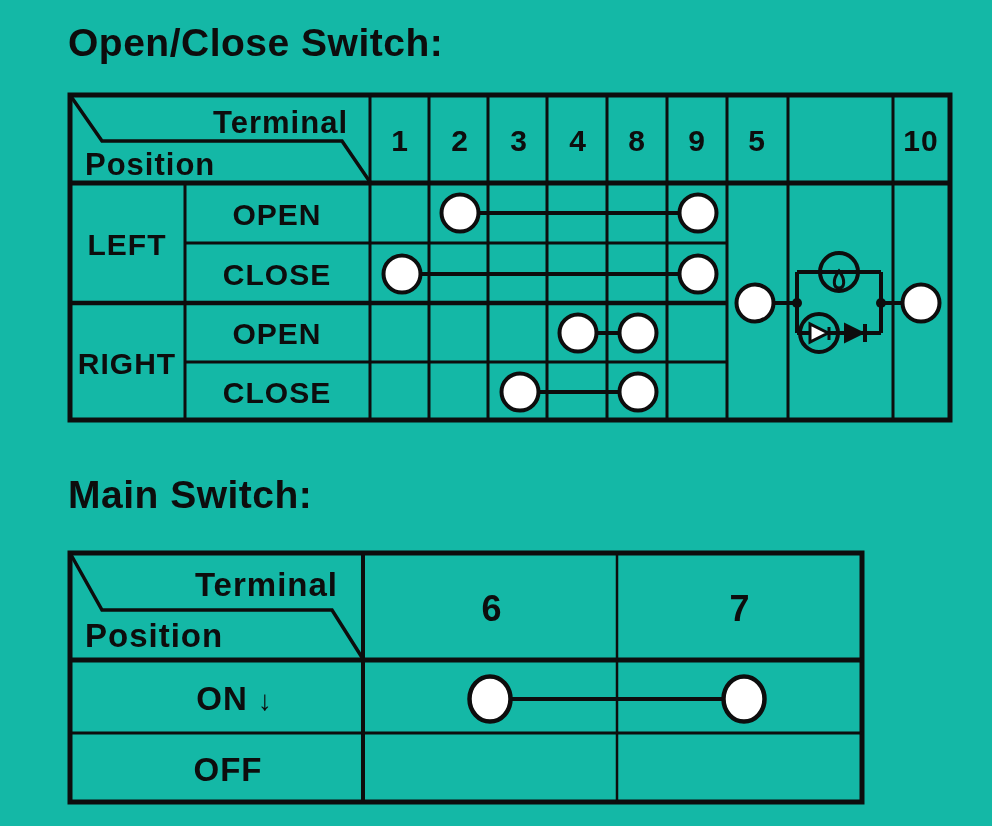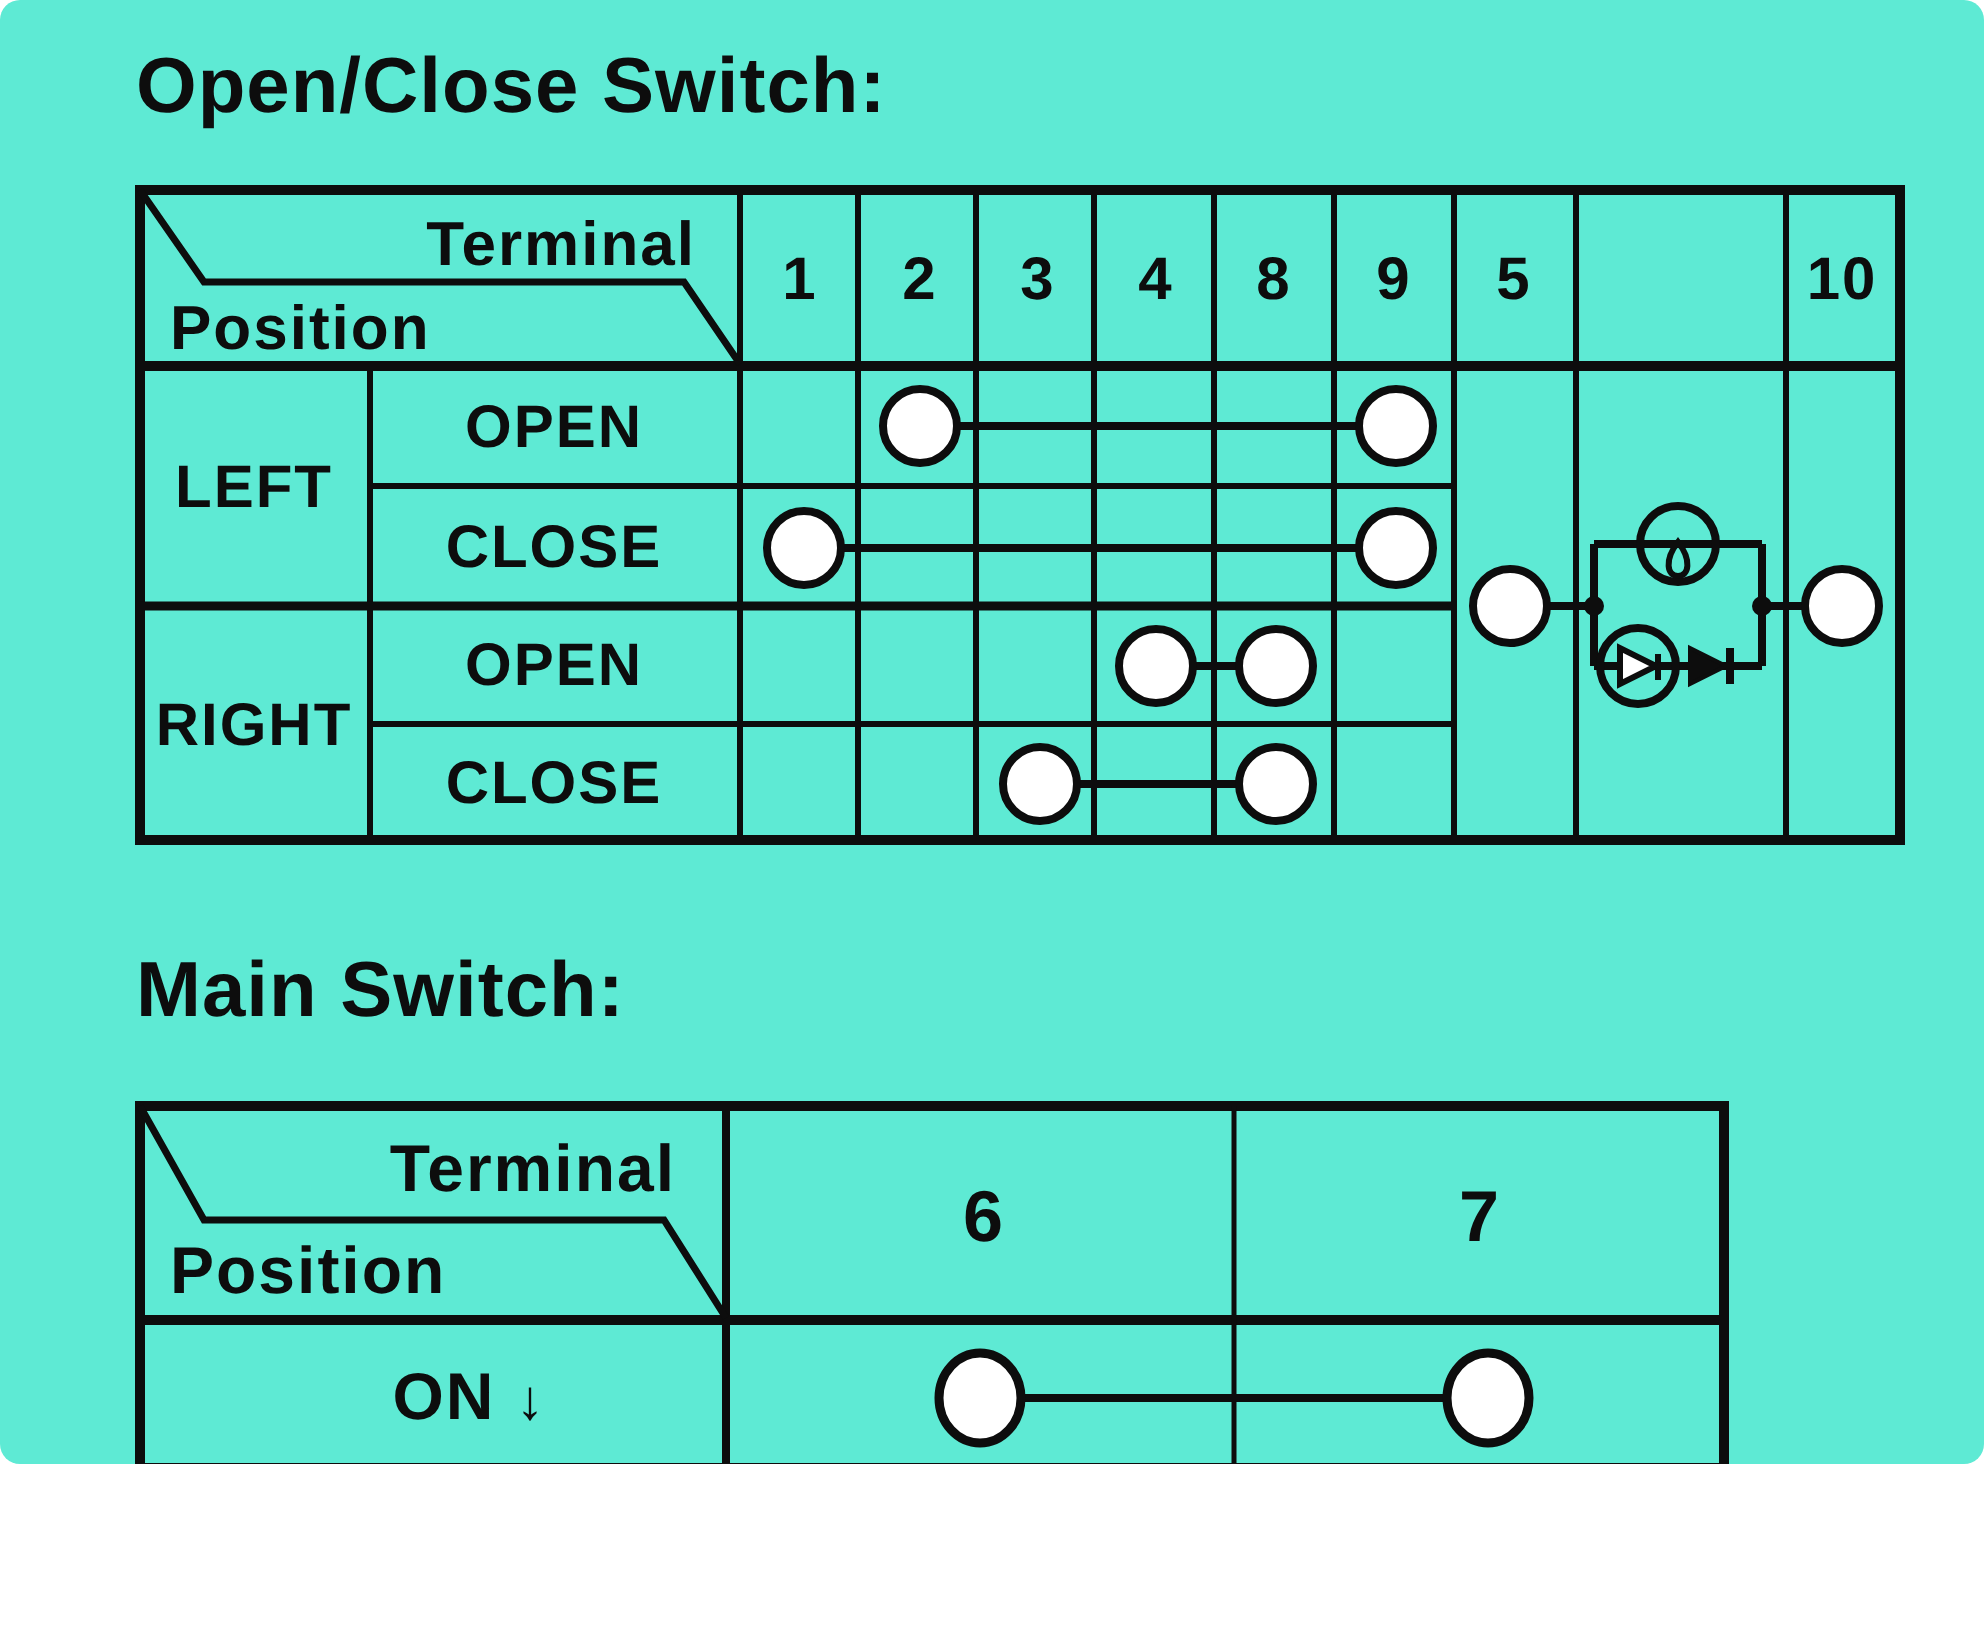--- a/index.html
+++ b/index.html
@@ -1,18 +1,18 @@
 <!DOCTYPE html>
 <html><head>
 <meta charset="utf-8">
 <style>
   html,body{margin:0;padding:0;background:#ffffff;}
   .page{
-    position:relative;width:992px;height:732px;background:#5eead4;
-    font-family:"Liberation Sans",sans-serif;overflow:hidden;border-radius:10px;
+    position:relative;width:992px;height:826px;background:#14b8a6;
+    font-family:"Liberation Sans",sans-serif;overflow:hidden;
   }
   svg text{
     font-family:"Liberation Sans",sans-serif;
     font-weight:700;
     fill:#0d0d0d;
     letter-spacing:1px;
   }
   .doc-title{font-size:39px;letter-spacing:0.5px;}
   .hdr-word{font-size:31px;}
   .hdr-word2{font-size:33px;}

